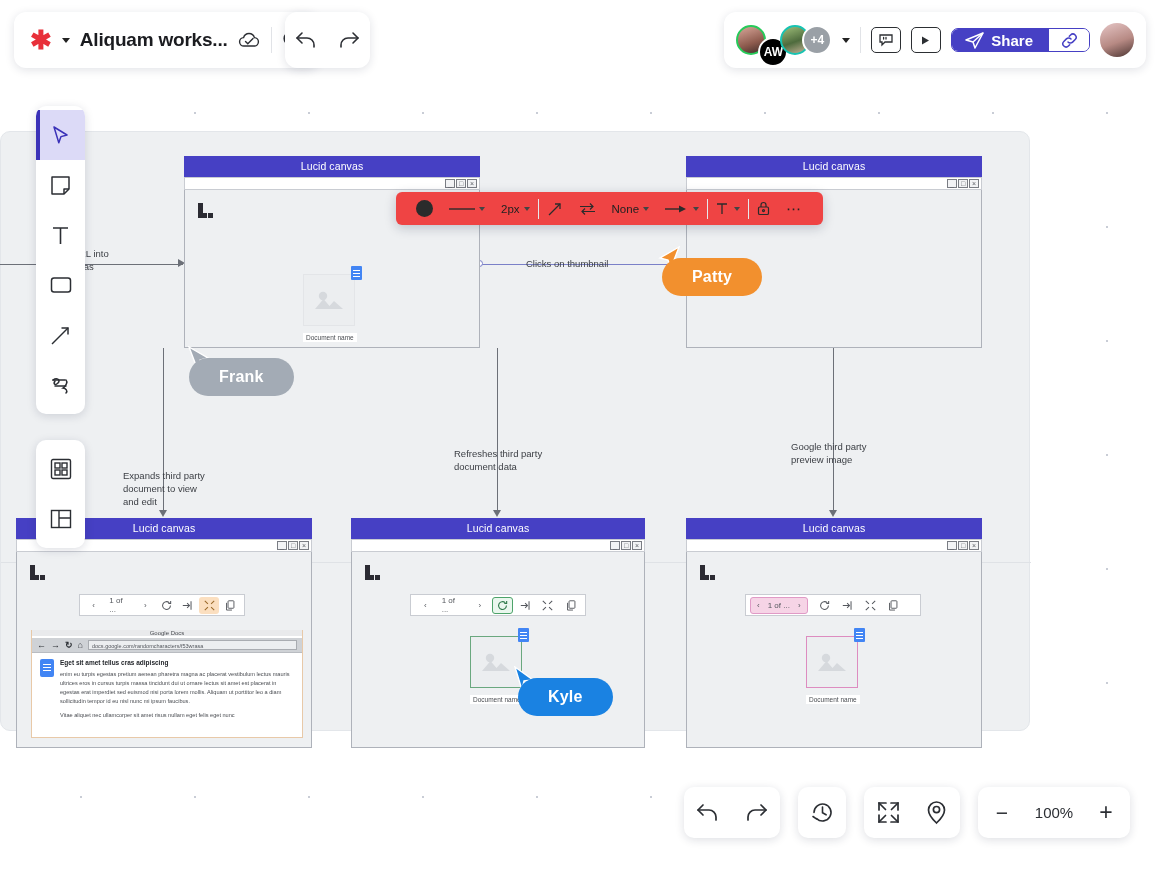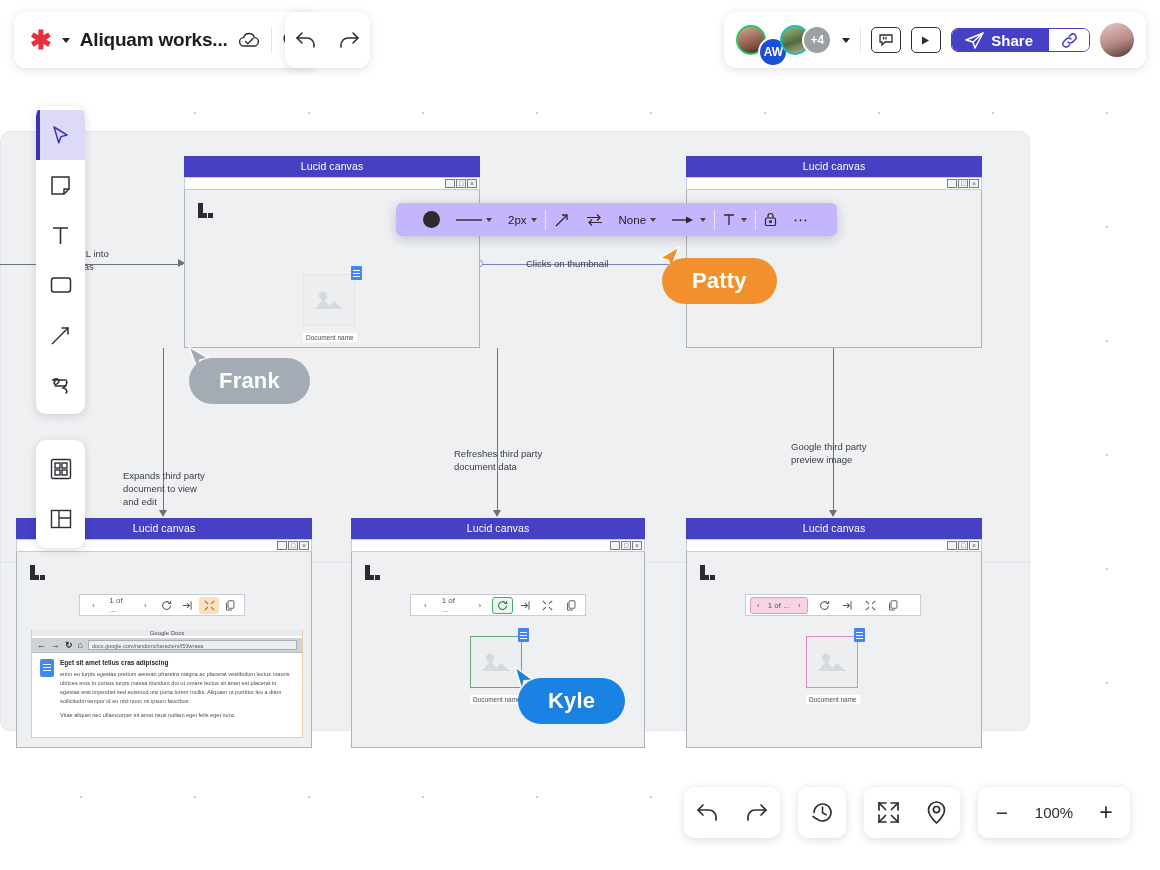--- a/index.html
+++ b/index.html
@@ -67,21 +67,21 @@
     width: 30px; height: 30px; border-radius: 50%;
     margin-left: -8px; border: 2px solid #fff;
     display: flex; align-items: center; justify-content: center;
     font-size: 12px; font-weight: 700; color: #fff; overflow: hidden;
     position: relative;
   }
   .av:first-child { margin-left: 0; }
   .av.ring-green { border-color: #27ca5a; }
   .av.ring-teal  { border-color: #17c3b2; }
   .av.p1 { background: linear-gradient(160deg,#d8a79a,#8e5b4e 60%,#3d2b28); }
-  .av.p2 { background: #1d4ed8; margin-top: 24px; }
+  .av.p2 { background: #000000; margin-top: 24px; }
   .av.p3 { background: linear-gradient(160deg,#9fbf7a,#4e6b3d 55%,#c8b59a); }
   .av.more { background: #9aa0a6; }
   .sq-btn {
     width: 30px; height: 26px; border: 1.6px solid #2c2f33; border-radius: 5px;
     display:flex; align-items:center; justify-content:center;
   }
   .share-wrap {
     display: flex; align-items: stretch; height: 24px;
     border-radius: 7px; overflow: hidden; border: 1.6px solid #4640c4;
   }
@@ -114,24 +114,24 @@
   }
   .rail2 {
     position: absolute; left: 36px; top: 440px; width: 49px;
     background: #fff; border-radius: 10px;
     box-shadow: 0 2px 10px rgba(20,30,60,.15);
     padding: 4px 0;
   }
 
   
   .fmt-bar {
-    position: absolute; left: 396px; top: 203px; height: 33px;
-    background: #c4b5fd; border-radius: 6px;
+    position: absolute; left: 396px; top: 192px; height: 33px;
+    background: #ef4444; border-radius: 6px;
     box-shadow: 0 3px 12px rgba(20,30,60,.22);
-    display: flex; align-items: center; padding: 0 19px;
+    display: flex; align-items: center; padding: 0 12px;
     font-size: 11.5px; color: #222;
   }
   .fmt-item { display: flex; align-items: center; gap: 4px; padding: 0 8px; height: 100%; cursor: pointer; }
   .fmt-sep { width: 1px; height: 20px; background: #e6e8ec; }
   .tri { width:0;height:0;border-left:3.5px solid transparent;border-right:3.5px solid transparent;border-top:4.5px solid #444; }
 
   
   .card { position: absolute; }
   .card-head {
     background: #4640c4; color: #fff; font-size: 10.5px;
@@ -211,21 +211,21 @@
 
   
   .conn { position: absolute; background: #6c7078; }
   .conn-label {
     position: absolute; font-size: 9.5px; color: #3d4046; line-height: 1.35;
   }
 
   
   .cursor-badge {
     position: absolute; border-radius: 999px; color: #fff;
-    font-size: 22px; font-weight: 700; padding: 10px 30px;
+    font-size: 16px; font-weight: 700; padding: 10px 30px;
     letter-spacing: .2px;
     text-align: right;
   }
   .ptr { position: absolute; width:0; height:0; }
 
   
   .bottombar { position: absolute; bottom: 32px; display: flex; gap: 18px; right: 30px; }
   .bgrp {
     background: #fff; border-radius: 10px; height: 51px;
     box-shadow: 0 2px 10px rgba(20,30,60,.14);

